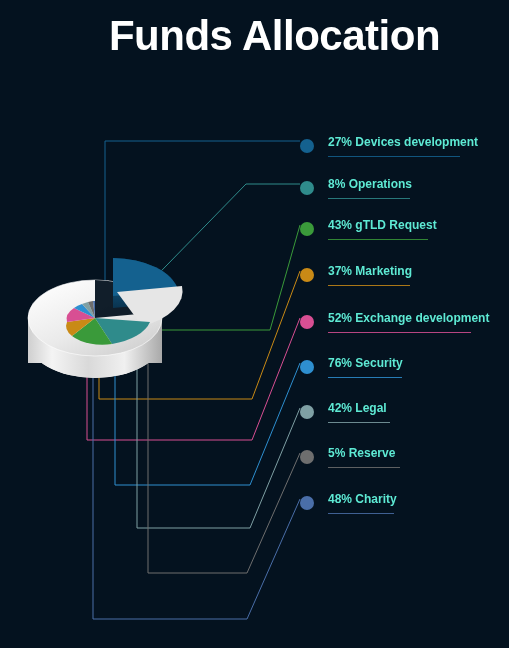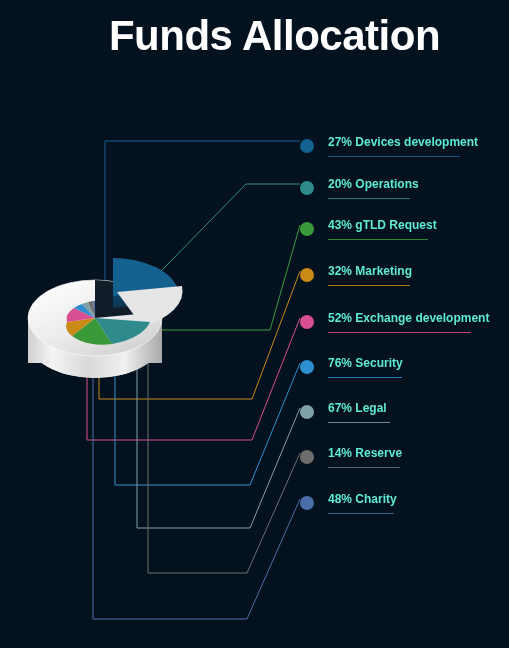--- a/index.html
+++ b/index.html
@@ -163,57 +163,57 @@
   <div>
 
     <div class="legend-item" style="left:300px; top:134px;">
       <span class="legend-dot" style="background:#14618f;"></span>
       <span class="legend-text">27% Devices development</span>
       <span class="legend-rule" style="width:132px; background:#14618f;"></span>
     </div>
 
     <div class="legend-item" style="left:300px; top:176px;">
       <span class="legend-dot" style="background:#2f8b8b;"></span>
-      <span class="legend-text">20% Operations</span>
+      <span class="legend-text">8% Operations</span>
       <span class="legend-rule" style="width:82px; background:#2f8b8b;"></span>
     </div>
 
     <div class="legend-item" style="left:300px; top:217px;">
       <span class="legend-dot" style="background:#3a9a3a;"></span>
       <span class="legend-text">43% gTLD Request</span>
       <span class="legend-rule" style="width:100px; background:#3a9a3a;"></span>
     </div>
 
     <div class="legend-item" style="left:300px; top:263px;">
       <span class="legend-dot" style="background:#c98a16;"></span>
-      <span class="legend-text">32% Marketing</span>
+      <span class="legend-text">37% Marketing</span>
       <span class="legend-rule" style="width:82px; background:#c98a16;"></span>
     </div>
 
     <div class="legend-item" style="left:300px; top:310px;">
       <span class="legend-dot" style="background:#d84f93;"></span>
       <span class="legend-text">52% Exchange development</span>
       <span class="legend-rule" style="width:143px; background:#d84f93;"></span>
     </div>
 
     <div class="legend-item" style="left:300px; top:355px;">
       <span class="legend-dot" style="background:#2e8fd0;"></span>
       <span class="legend-text">76% Security</span>
       <span class="legend-rule" style="width:74px; background:#2e8fd0;"></span>
     </div>
 
     <div class="legend-item" style="left:300px; top:400px;">
       <span class="legend-dot" style="background:#7fa0a4;"></span>
-      <span class="legend-text">67% Legal</span>
+      <span class="legend-text">42% Legal</span>
       <span class="legend-rule" style="width:62px; background:#7fa0a4;"></span>
     </div>
 
     <div class="legend-item" style="left:300px; top:445px;">
       <span class="legend-dot" style="background:#6e6e6e;"></span>
-      <span class="legend-text">14% Reserve</span>
+      <span class="legend-text">5% Reserve</span>
       <span class="legend-rule" style="width:72px; background:#6e6e6e;"></span>
     </div>
 
     <div class="legend-item" style="left:300px; top:491px;">
       <span class="legend-dot" style="background:#4a6ea8;"></span>
       <span class="legend-text">48% Charity</span>
       <span class="legend-rule" style="width:66px; background:#4a6ea8;"></span>
     </div>
 
   </div>

